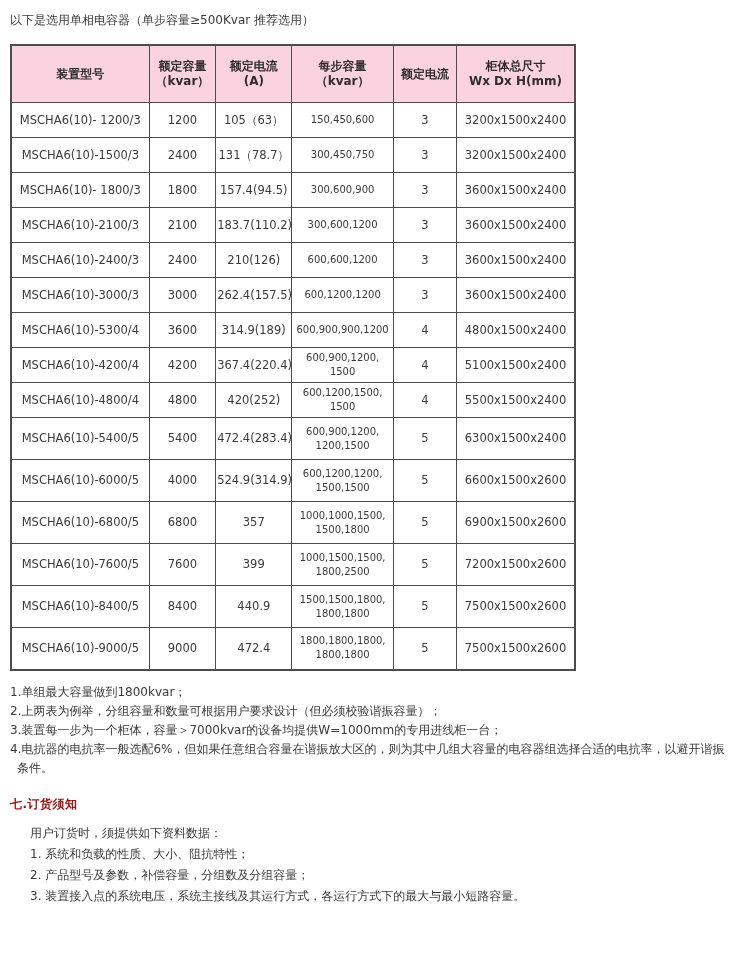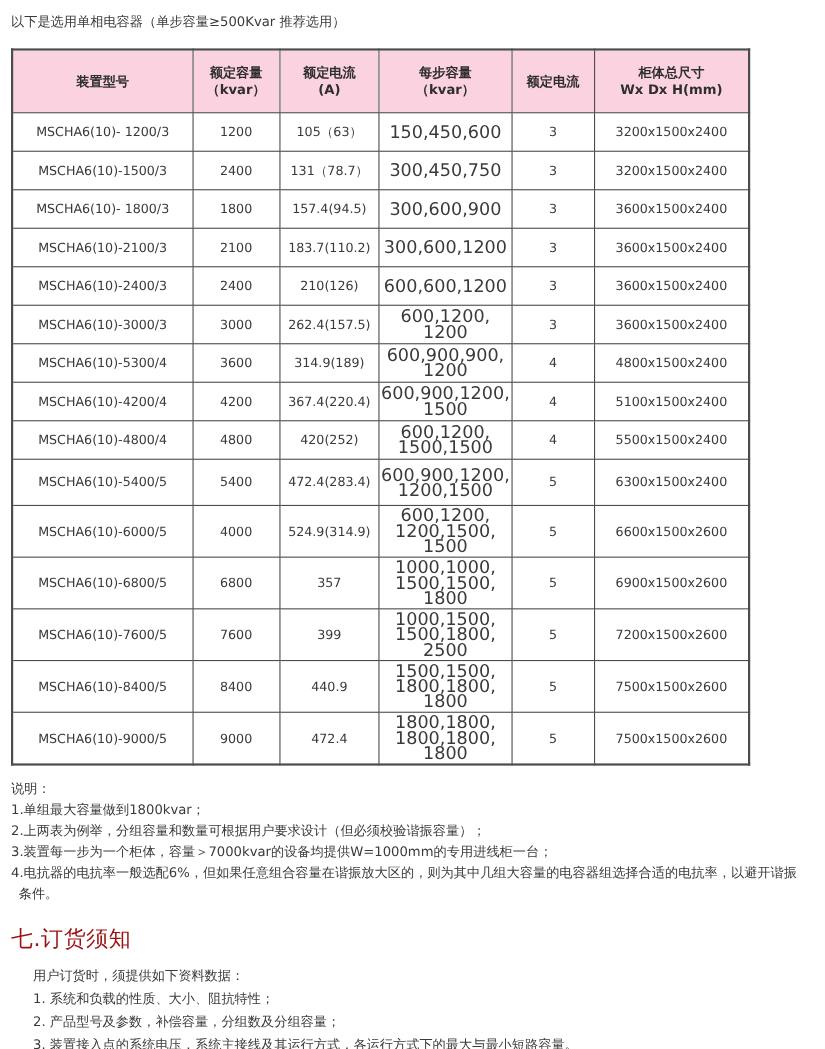--- a/index.html
+++ b/index.html
@@ -3,35 +3,35 @@
 <meta charset="utf-8">
 <style>
   html,body{margin:0;padding:0;}
   body{
     width:750px;height:954px;background:#ffffff;overflow:hidden;
     font-family:"DejaVu Sans","Liberation Sans",sans-serif;color:#333;
   }
   .page{padding:6px 22px 0 10px;}
   .doc-title{font-size:12px;color:#3a3a3a;margin-top:6px;}
   table.spec{
-    width:672px;border-collapse:collapse;table-layout:fixed;
+    width:566px;border-collapse:collapse;table-layout:fixed;
     margin-top:15px;border:2px solid #4c4c4c;
   }
   .spec th,.spec td{border:1.5px solid #4c4c4c;text-align:center;vertical-align:middle;overflow:hidden;}
   .spec th{
     background:#FAD2E0;height:52px;font-size:12px;font-weight:bold;
     line-height:15px;padding:2px 1px;color:#2e2e2e;
   }
   .spec td{font-size:11.5px;padding:2px 1px;line-height:13px;color:#3a3a3a;}
   .spec tbody tr{height:35px;}
   .spec tbody tr.tall{height:42px;}
-  .spec td.col-3{font-size:16px;line-height:14px;}
+  .spec td.col-3{font-size:10px;line-height:14px;}
   .notes{margin-top:12px;font-size:12px;line-height:19px;color:#3a3a3a;}
   .note-item{padding-left:7px;text-indent:-7px;}
-  .order-heading{color:#9B1212;font-size:20px;font-weight:normal;margin:18px 0 0 0;letter-spacing:0.5px;}
+  .order-heading{color:#9B1212;font-size:12px;font-weight:bold;margin:18px 0 0 0;letter-spacing:0.5px;}
   .order-body{margin-top:10px;padding-left:20px;font-size:12px;line-height:20px;color:#3a3a3a;}
   .order-item{margin-top:1px;}
 </style>
 </head>
 <body>
 
 <div class="page">
 
   <div class="doc-title">以下是选用单相电容器（单步容量≥500Kvar 推荐选用）</div>
 
@@ -188,21 +188,20 @@
           <td class="col-1">9000</td>
           <td class="col-2">472.4</td>
           <td class="col-3">1800,​1800,​1800,​1800,​1800</td>
           <td class="col-4">5</td>
           <td class="col-5">7500x1500x2600</td>
         </tr>
       </tbody>
   </table>
 
   <div class="notes">
-    <div>说明：</div>
     <div id="notes-list">
         <div class="note-item">1.单组最大容量做到1800kvar；</div>
         <div class="note-item">2.上两表为例举，分组容量和数量可根据用户要求设计（但必须校验谐振容量）；</div>
         <div class="note-item">3.装置每一步为一个柜体，容量＞7000kvar的设备均提供W=1000mm的专用进线柜一台；</div>
         <div class="note-item">4.电抗器的电抗率一般选配6%，但如果任意组合容量在谐振放大区的，则为其中几组大容量的电容器组选择合适的电抗率，以避开谐振条件。</div>
       </div>
   </div>
 
   <div class="order-heading">七.订货须知</div>
 

